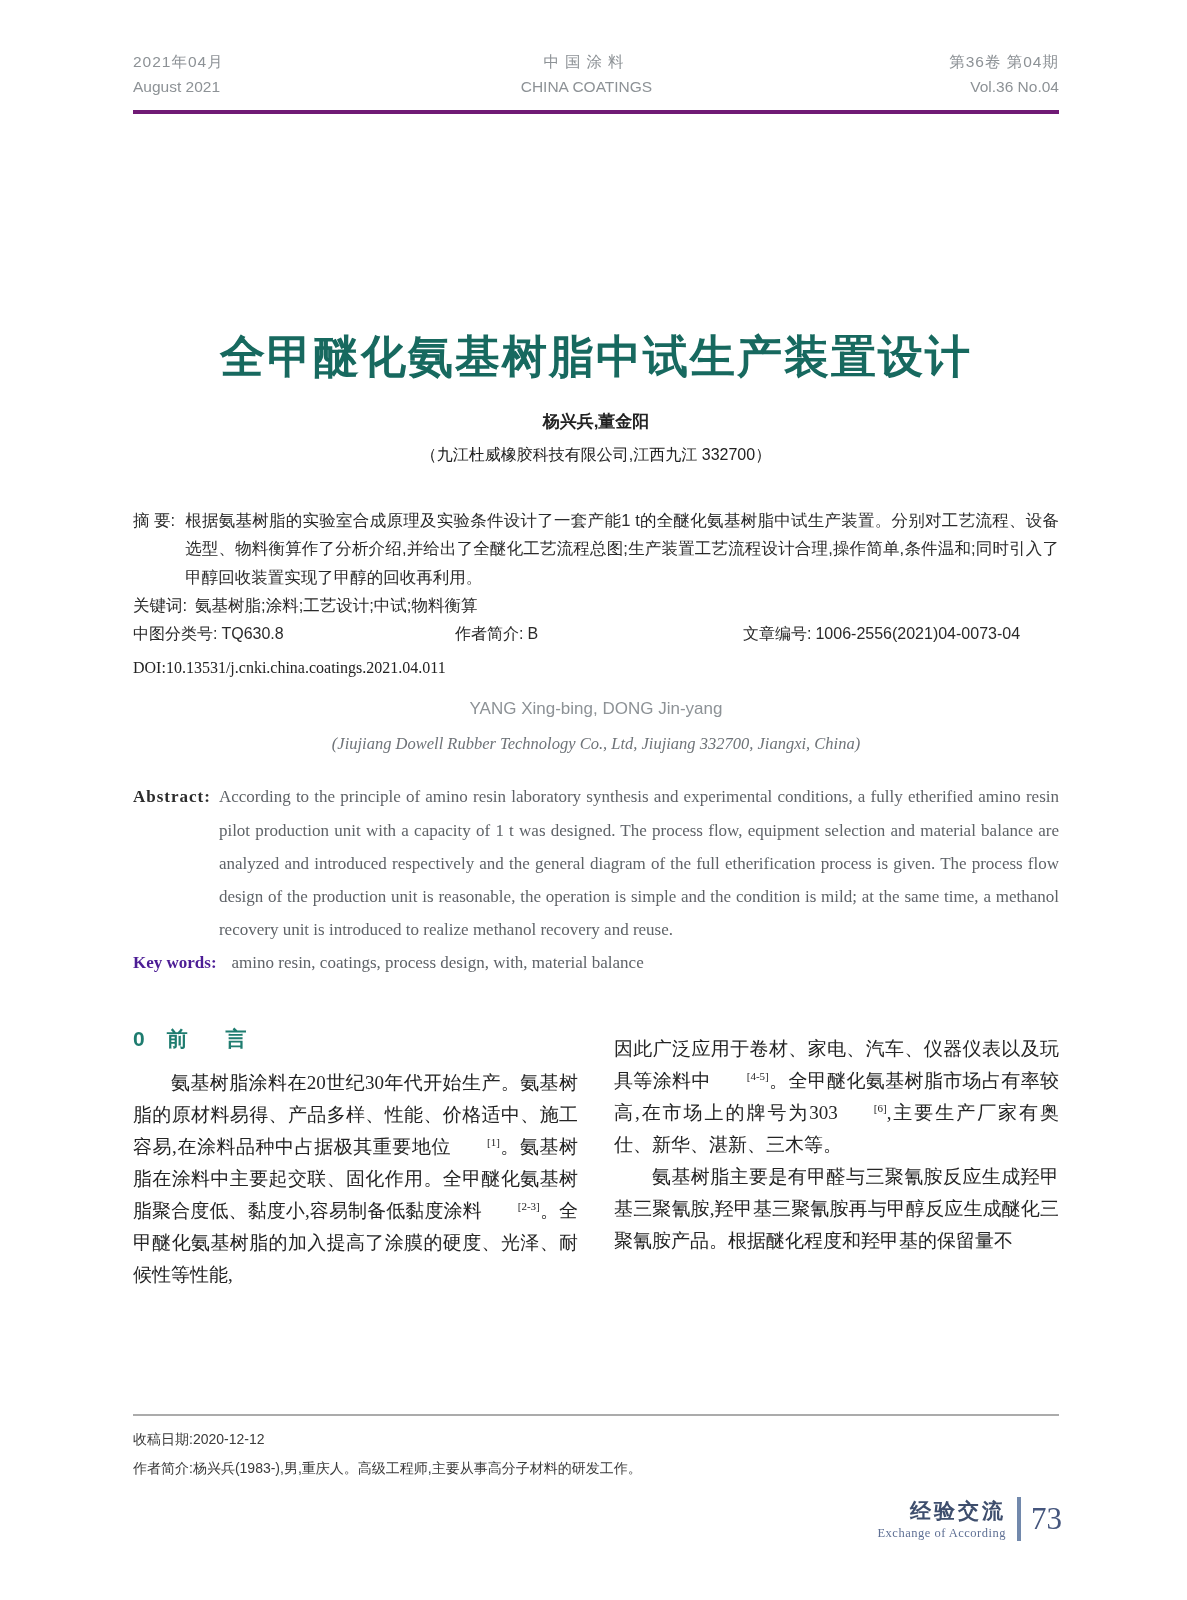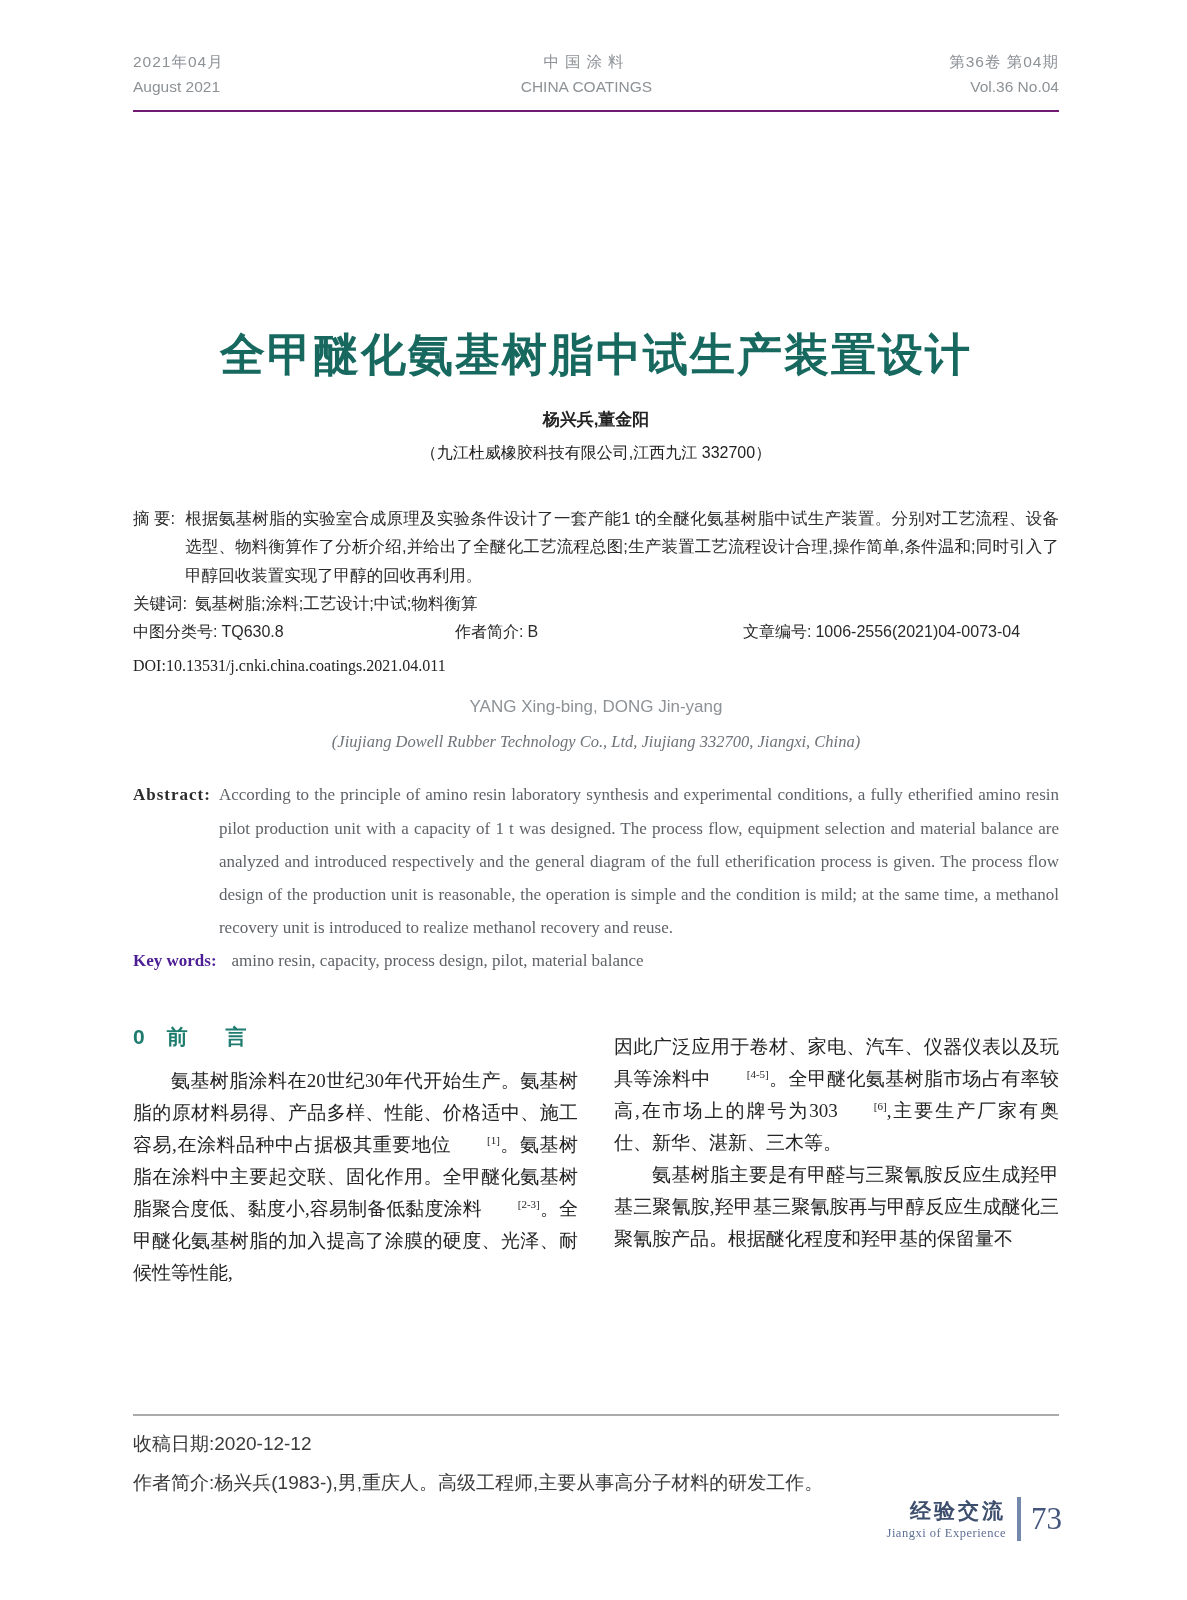--- a/index.html
+++ b/index.html
@@ -10,21 +10,21 @@
     font-family: "Liberation Sans", "DejaVu Sans", sans-serif;
     color: #2e2e2e;
     overflow: hidden;
   }
   .content { margin: 0 128px 0 133px; }
 
   
   .jheader {
     display: flex; justify-content: space-between; align-items: flex-end;
     padding-top: 50px; padding-bottom: 10px;
-    border-bottom: 2px solid #701a75;
+    border-bottom: 4px solid #701a75;
     color: #8d9296; font-size: 15.5px; line-height: 1.6;
   }
   .jheader .col-center { text-align: center; }
   .jheader .col-right  { text-align: right; }
   .jheader .cn-row { letter-spacing: 6px; }
   .jheader .col-right .cn-row, .jheader .col-left .cn-row { letter-spacing: 1px; }
 
   
   .title-cn {
     margin-top: 216px; text-align: center;
@@ -98,21 +98,21 @@
     font-size: 19px; line-height: 1.68; color: #242424;
     text-align: justify; text-justify: inter-ideograph;
   }
   .colx p.indent { text-indent: 2em; }
   .colx sup { font-size: 11px; line-height: 0; vertical-align: super; padding-left: 36px; }
 
   
   .footnote {
     position: absolute; left: 133px; right: 128px; top: 1414px;
     border-top: 2.5px solid #ababab; padding-top: 9px;
-    font-size: 19px; color: #3a3a3a; line-height: 2.05;
+    font-size: 14px; color: #3a3a3a; line-height: 2.05;
   }
   .footnote .row { display: flex; }
 
   
   .page-footer {
     position: absolute; top: 1497px; right: 125px;
     display: flex; align-items: stretch;
   }
   .pf-left { text-align: right; padding-right: 11px; padding-top: 2px; }
   .pf-cn { font-size: 21px; font-weight: bold; color: #3e4e6d; letter-spacing: 3px; line-height: 1.15; }
@@ -181,21 +181,21 @@
     <div class="authors-en">YANG Xing-bing, DONG Jin-yang</div>
     <div class="affil-en">(Jiujiang Dowell Rubber Technology Co., Ltd, Jiujiang 332700, Jiangxi, China)</div>
 
     <div class="abstract-en">
       <span class="lbl">Abstract:</span>
       <div class="txt">According to the principle of amino resin laboratory synthesis and experimental conditions, a fully etherified amino resin pilot production unit with a capacity of 1 t was designed. The process flow, equipment selection and material balance are analyzed and introduced respectively and the general diagram of the full etherification process is given. The process flow design of the production unit is reasonable, the operation is simple and the condition is mild; at the same time, a methanol recovery unit is introduced to realize methanol recovery and reuse.</div>
     </div>
 
     <div class="keywords-en">
       <span class="lbl">Key words:</span>
-      <div class="txt">amino resin, capacity, process design, pilot, material balance</div>
+      <div class="txt">amino resin, coatings, process design, with, material balance</div>
     </div>
 
     <div class="columns">
       <div class="colx left">
         <h3 class="section-heading">
           <span class="num">0</span><span class="stitle">前 言</span>
         </h3>
         <p class="indent">氨基树脂涂料在20世纪30年代开始生产。氨基树脂的原材料易得、产品多样、性能、价格适中、施工容易,在涂料品种中占据极其重要地位<sup>[1]</sup>。氨基树脂在涂料中主要起交联、固化作用。全甲醚化氨基树脂聚合度低、黏度小,容易制备低黏度涂料<sup>[2-3]</sup>。全甲醚化氨基树脂的加入提高了涂膜的硬度、光泽、耐候性等性能,</p>
       </div>
       <div class="colx right">
@@ -213,18 +213,18 @@
     </div>
     <div class="row">
       <span class="lbl">作者简介:</span>
       <span class="val">杨兴兵(1983-),男,重庆人。高级工程师,主要从事高分子材料的研发工作。</span>
     </div>
   </div>
 
   <div class="page-footer">
     <div class="pf-left">
       <div class="pf-cn">经验交流</div>
-      <div class="pf-en">Jiangxi of Experience</div>
+      <div class="pf-en">Exchange of According</div>
     </div>
     <div class="pf-bar"></div>
     <div class="pf-num">73</div>
   </div>
 </div>
 
 </body></html>

